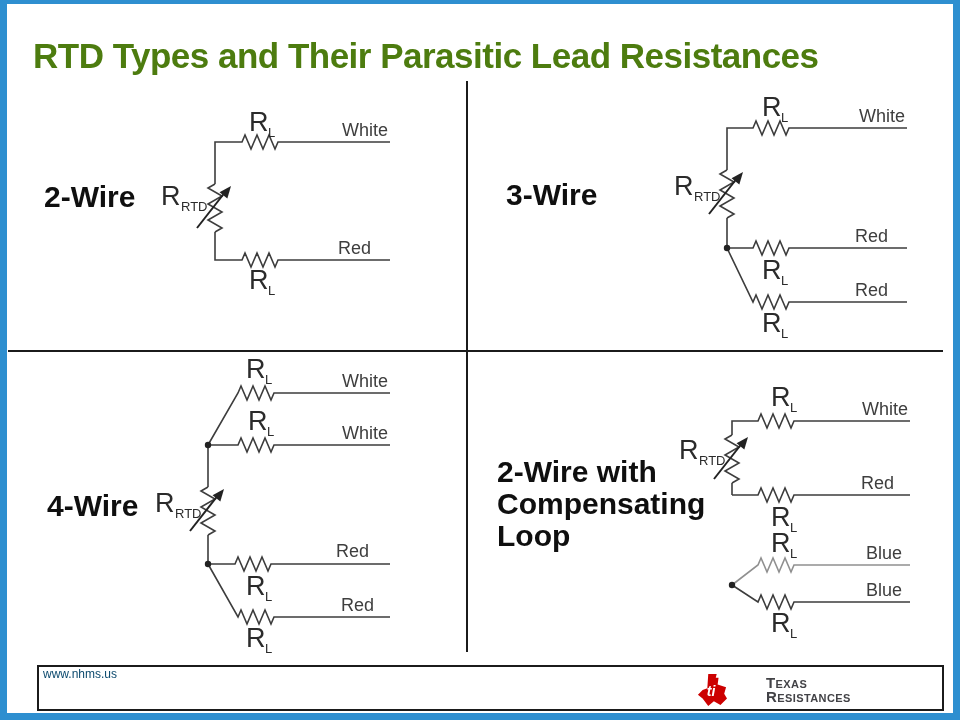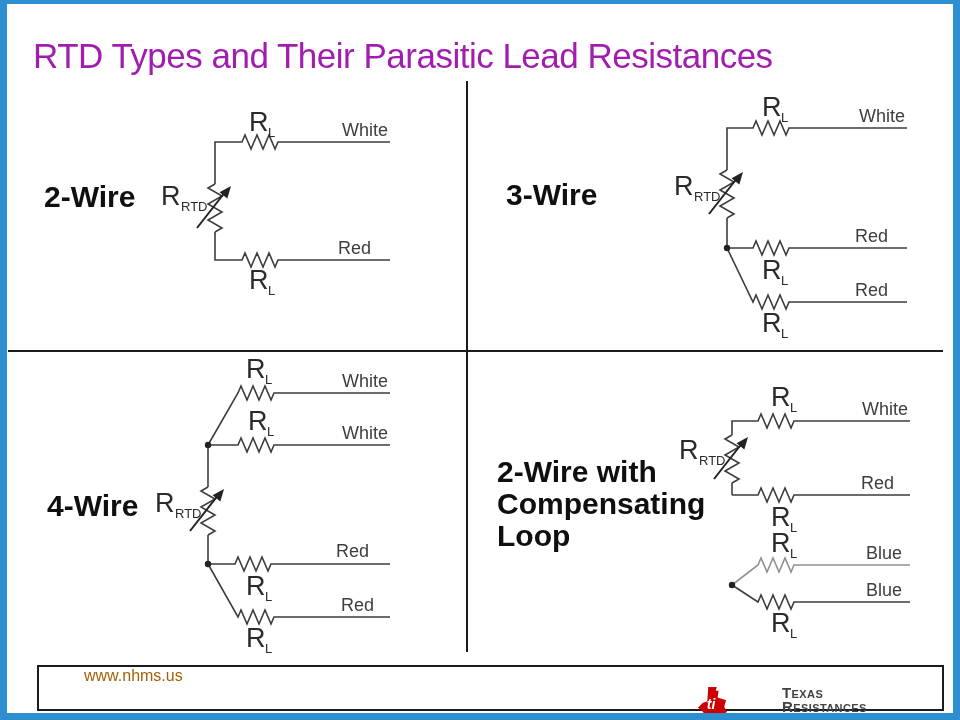--- a/index.html
+++ b/index.html
@@ -6,44 +6,44 @@
   .slide{
     position:relative;width:960px;height:720px;background:#ffffff;
     font-family:"Liberation Sans",sans-serif;overflow:hidden;
   }
   .frame{
     position:absolute;inset:0;border:solid #2e8fd0;border-width:4px 7px 7px 7px;
     pointer-events:none;z-index:10;
   }
   .title{
     position:absolute;left:33px;top:36px;width:900px;
-    font-size:35px;font-weight:normal;color:#a21caf;letter-spacing:-0.5px;
+    font-size:35px;font-weight:bold;color:#4d7c0f;letter-spacing:-0.5px;
     white-space:nowrap;z-index:2;
   }
   svg.diagram{position:absolute;left:0;top:0;z-index:1;}
   svg text{font-family:"Liberation Sans",sans-serif;}
   .qlabel{font-size:30px;font-weight:bold;fill:#0f0f0f;}
   .rsym{font-size:27px;fill:#2b2b2b;}
   .rsub{font-size:13px;fill:#2b2b2b;}
   .lead{font-size:18px;fill:#3e3e3e;}
   .wire{fill:none;stroke:#3d3d3d;stroke-width:1.6;}
   .wire-gray{fill:none;stroke:#909090;stroke-width:1.6;}
   .divider{stroke:#1b1b1b;stroke-width:2;}
   .node{fill:#222222;}
   .ahead{fill:#222222;}
   .aline{stroke:#222222;stroke-width:2;fill:none;}
   .footer-box{
     position:absolute;left:37px;top:665px;width:903px;height:42px;
     border:2px solid #1b1b1b;background:#ffffff;z-index:3;
   }
   .watermark{
-    position:absolute;left:4px;top:0px;font-size:16px;color:#a16207;margin-left:41px;
+    position:absolute;left:4px;top:0px;font-size:12px;color:#0c4a6e;
   }
   .ti-logo{
-    position:absolute;left:658px;top:19px;display:flex;align-items:flex-start;gap:21px;
+    position:absolute;left:658px;top:6px;display:flex;align-items:center;gap:5px;
   }
   .ti-text{display:flex;flex-direction:column;line-height:14px;margin-left:34px;}
   .ti-line{
     font-variant:small-caps;font-size:15px;font-weight:600;color:#424246;
     letter-spacing:0.4px;
   }
 </style>
 </head>
 <body>
 

